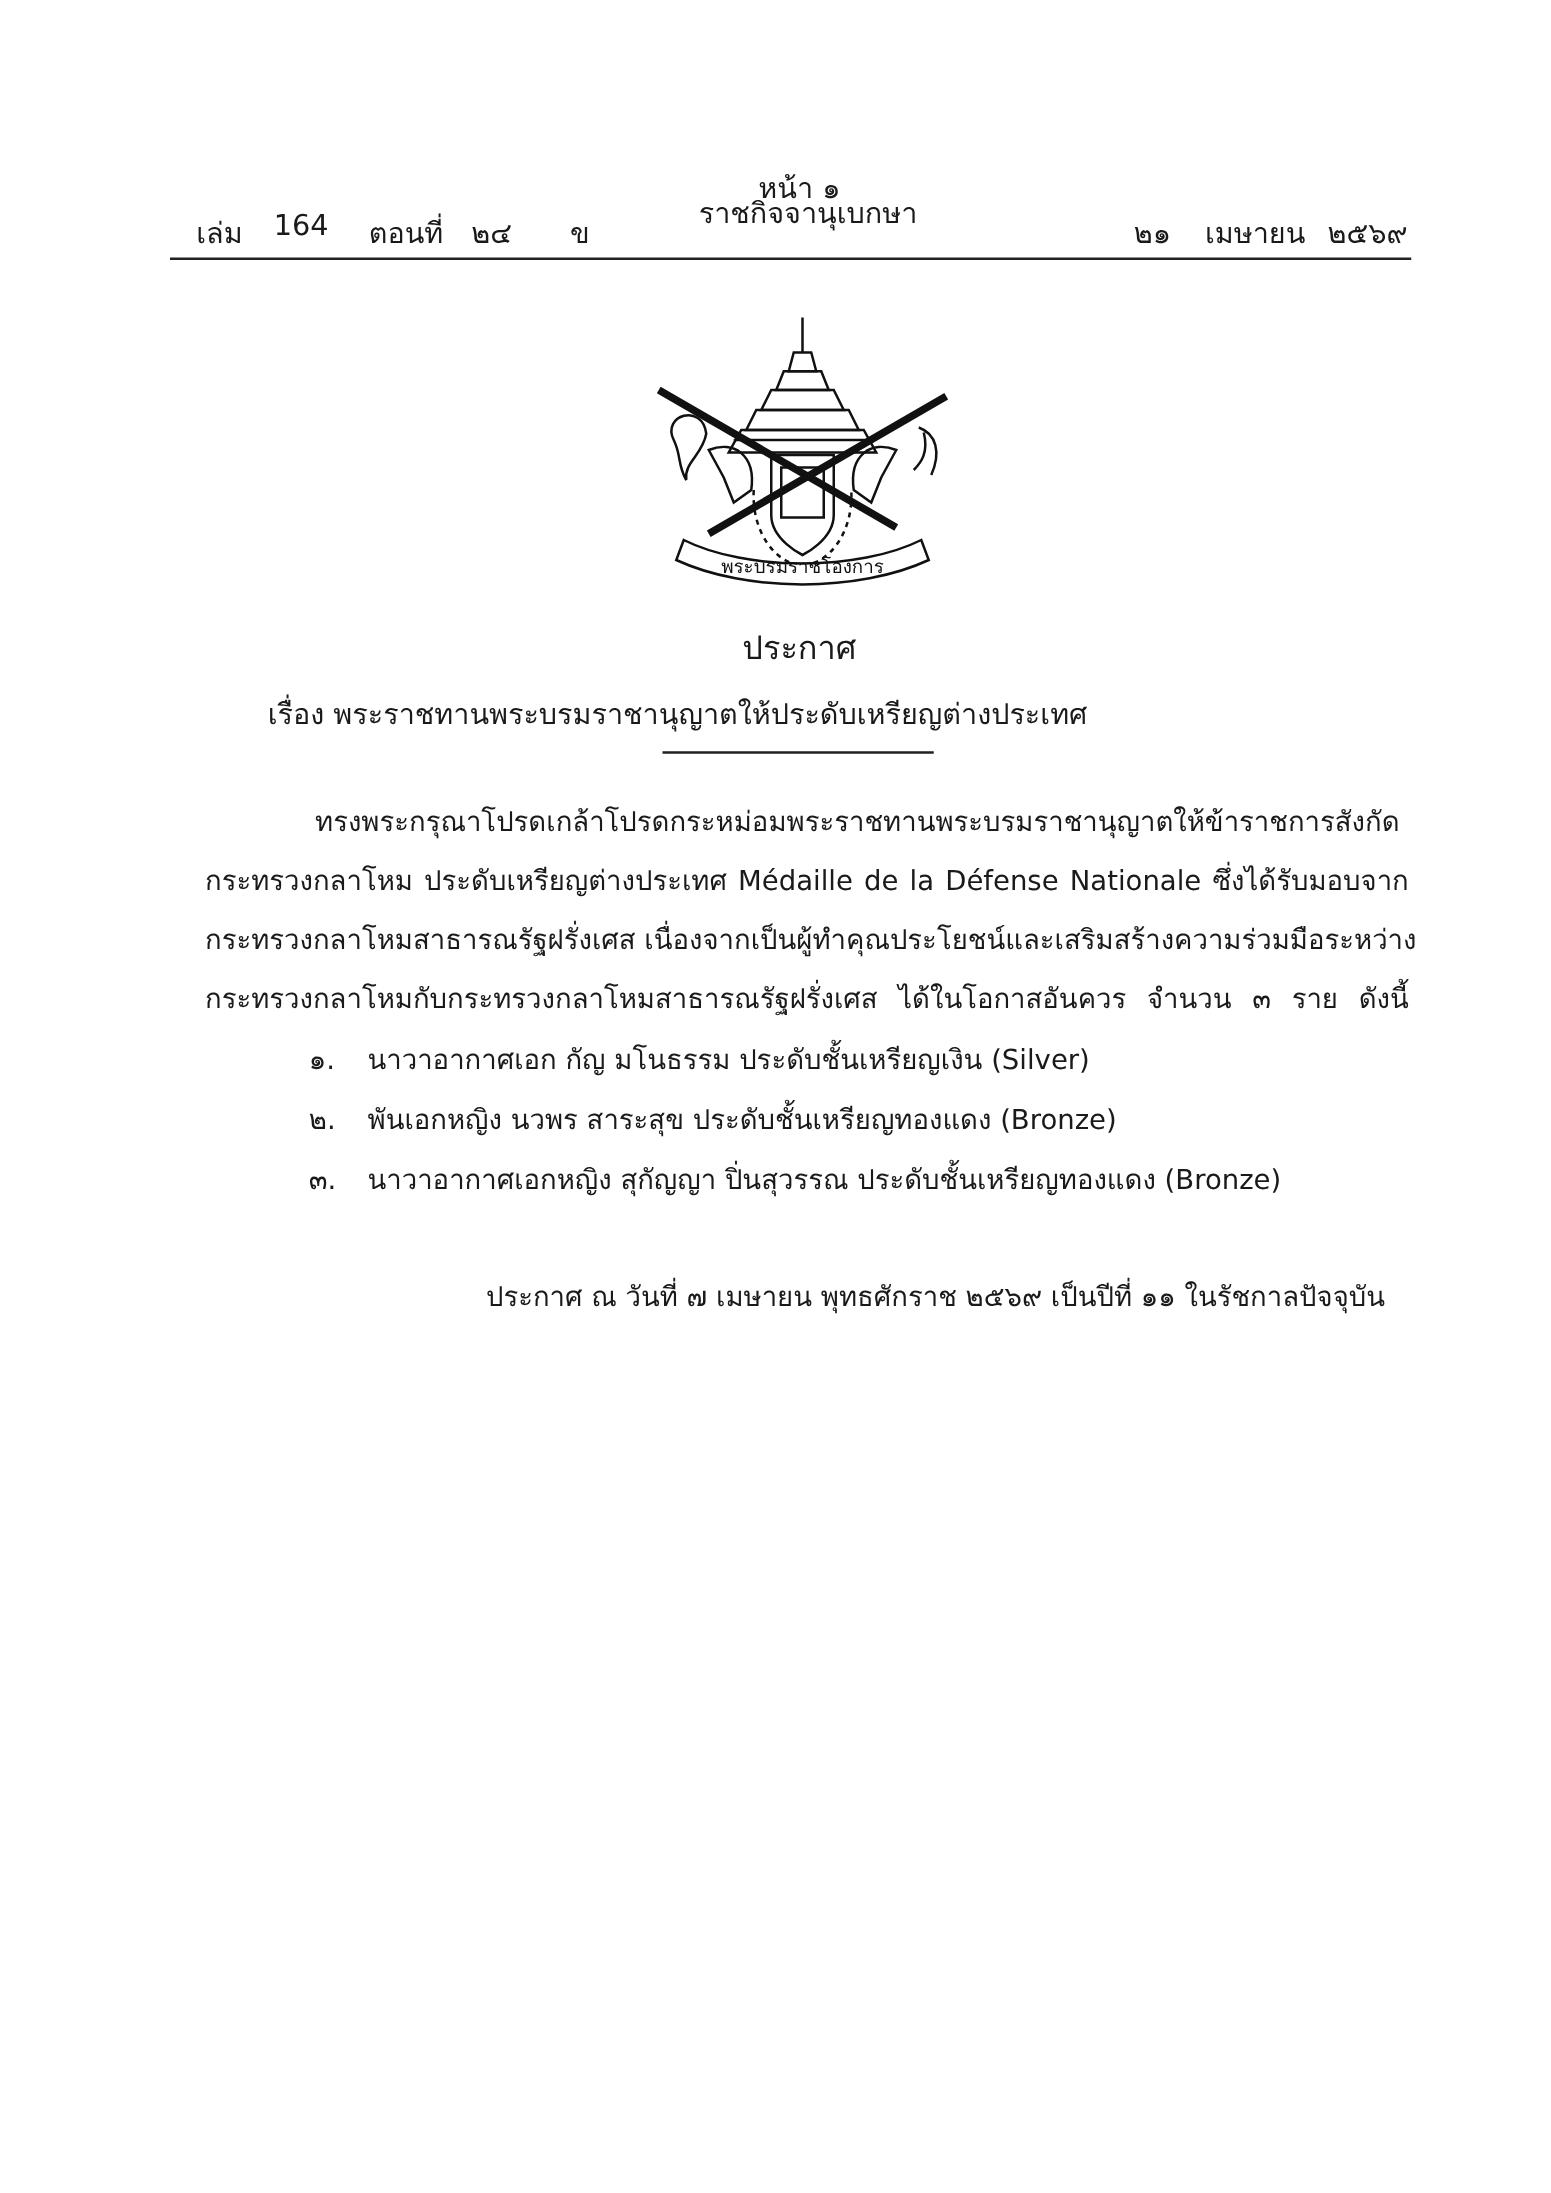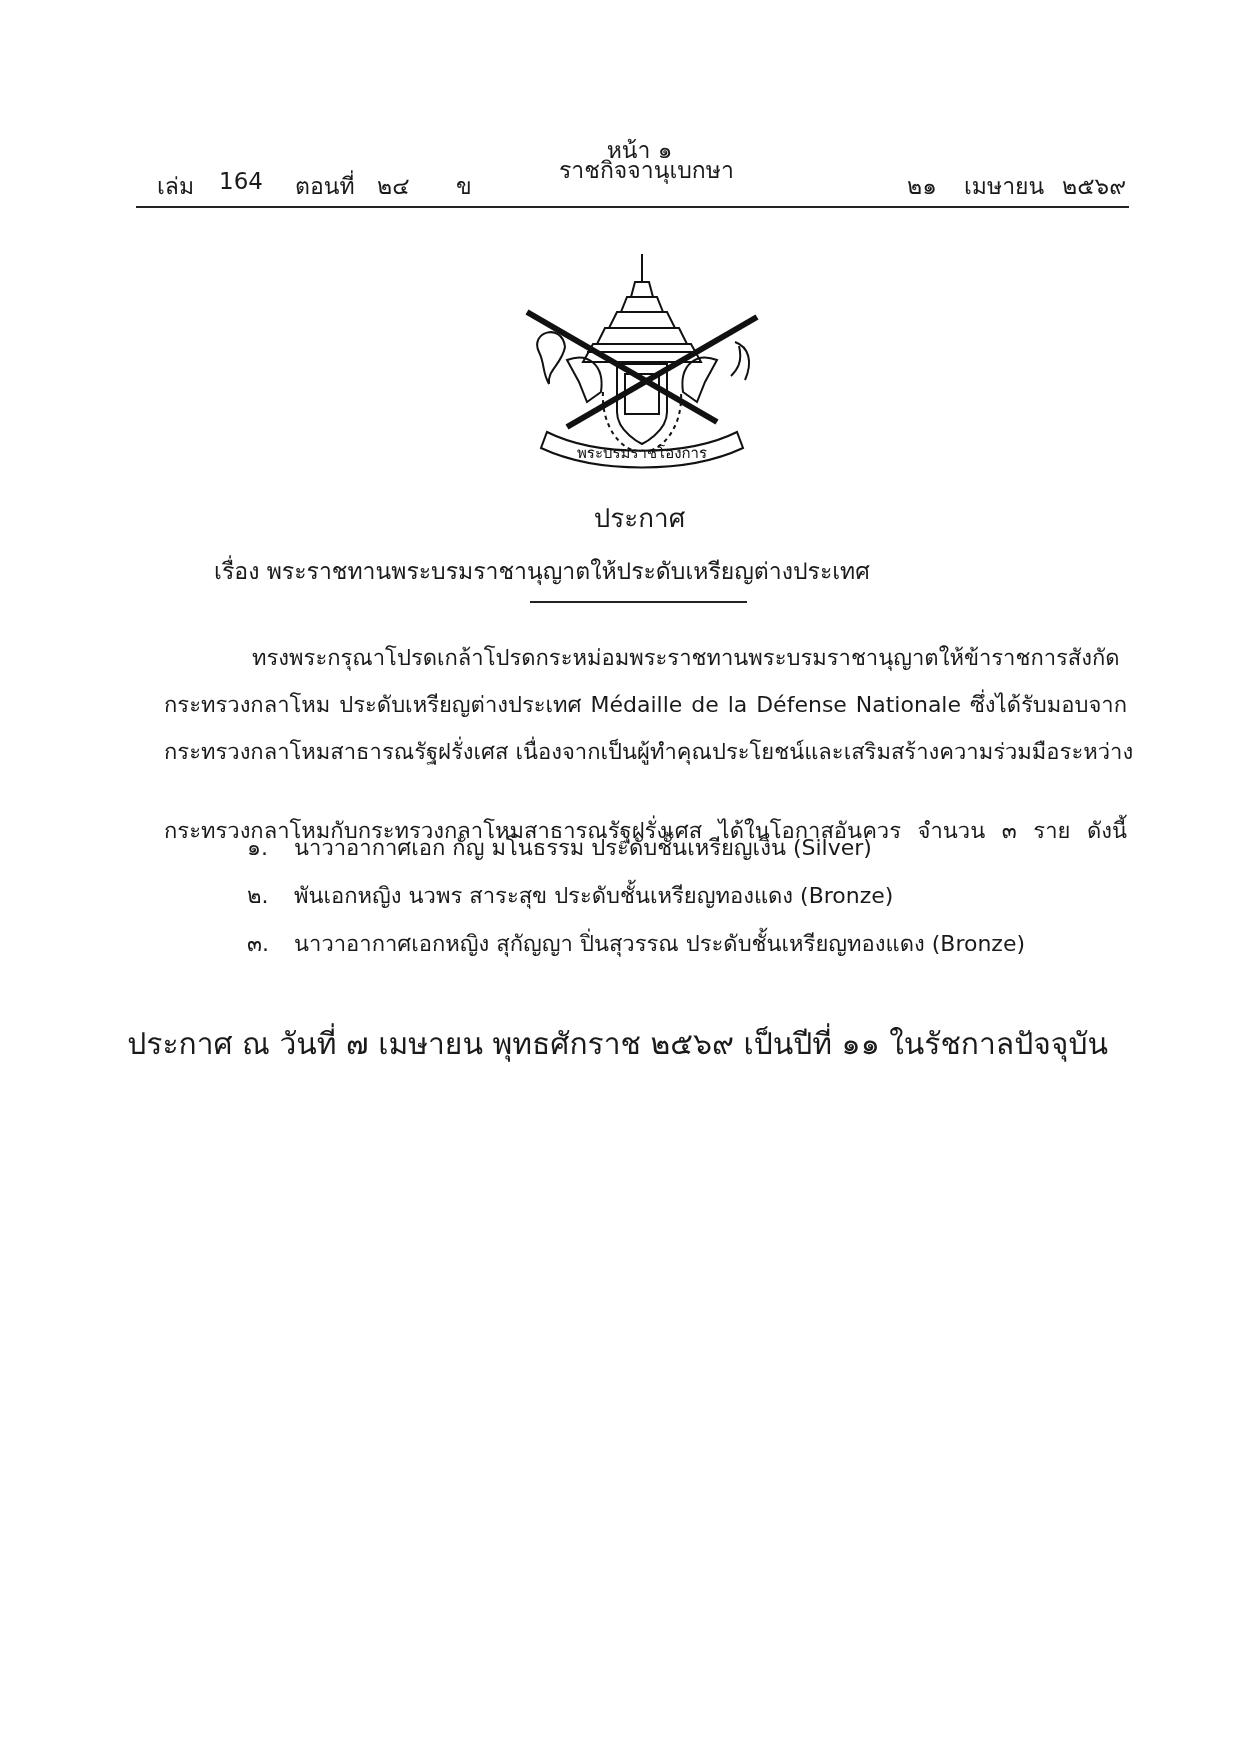--- a/index.html
+++ b/index.html
@@ -10,21 +10,21 @@
   .page-no { left: 0; width: 1241px; top: 132px; text-align: center; font-size: 23px; }
   .rule-top { left: 136px; top: 206px; width: 974px; height: 2px; background: #222; }
   .emblem { left: 498px; top: 252px; width: 250px; height: 222px; }
   .title { left: 0; width: 1241px; top: 497px; text-align: center; font-size: 26px; }
   .subject { left: 0; width: 1046px; top: 553px; text-align: center; font-size: 23px; }
   .rule-mid { left: 530px; top: 601px; width: 198px; height: 1.5px; background: #222; }
   .body-line { left: 145px; width: 963px; font-size: 22px; text-align: justify; text-align-last: justify; }
   .body-line.first { left: 233px; width: 875px; }
   .list-line { left: 228px; font-size: 22px; }
   .list-line .num { display: inline-block; width: 47px; }
-  .closing { right: 133px; top: 1020px; font-size: 30px; }
+  .closing { right: 133px; top: 1020px; font-size: 22px; }
 </style>
 </head>
 <body>
 
 <div class="abs page-no">หน้า ๑</div>
 
 <div>
   <span class="abs hdr" style="left:138px;top:168px;">เล่ม</span>
   <span class="abs hdr" style="left:200px;top:168px;">164</span>
   <span class="abs hdr" style="left:276px;top:168px;">ตอนที่</span>
@@ -69,21 +69,21 @@
 </div>
 
 <div class="abs title">ประกาศ</div>
 <div class="abs subject">เรื่อง  พระราชทานพระบรมราชานุญาตให้ประดับเหรียญต่างประเทศ</div>
 <div class="abs rule-mid"></div>
 
 <div>
   <div class="abs body-line first" style="top:640px;">ทรงพระกรุณาโปรดเกล้าโปรดกระหม่อมพระราชทานพระบรมราชานุญาตให้ข้าราชการสังกัด</div>
   <div class="abs body-line" style="top:687px;">กระทรวงกลาโหม  ประดับเหรียญต่างประเทศ  Médaille de la Défense Nationale  ซึ่งได้รับมอบจาก</div>
   <div class="abs body-line" style="top:734px;">กระทรวงกลาโหมสาธารณรัฐฝรั่งเศส  เนื่องจากเป็นผู้ทำคุณประโยชน์และเสริมสร้างความร่วมมือระหว่าง</div>
-  <div class="abs body-line" style="top:781px;margin-top:32px;">กระทรวงกลาโหมกับกระทรวงกลาโหมสาธารณรัฐฝรั่งเศส  ได้ในโอกาสอันควร  จำนวน  ๓  ราย  ดังนี้</div>
+  <div class="abs body-line" style="top:781px;">กระทรวงกลาโหมกับกระทรวงกลาโหมสาธารณรัฐฝรั่งเศส  ได้ในโอกาสอันควร  จำนวน  ๓  ราย  ดังนี้</div>
 </div>
 
 <div>
   <div class="abs list-line" style="top:830px;">
     <span class="num">๑.</span><span>นาวาอากาศเอก กัญ  มโนธรรม  ประดับชั้นเหรียญเงิน  (Silver)</span>
   </div>
   <div class="abs list-line" style="top:878px;">
     <span class="num">๒.</span><span>พันเอกหญิง นวพร  สาระสุข  ประดับชั้นเหรียญทองแดง  (Bronze)</span>
   </div>
   <div class="abs list-line" style="top:926px;">

